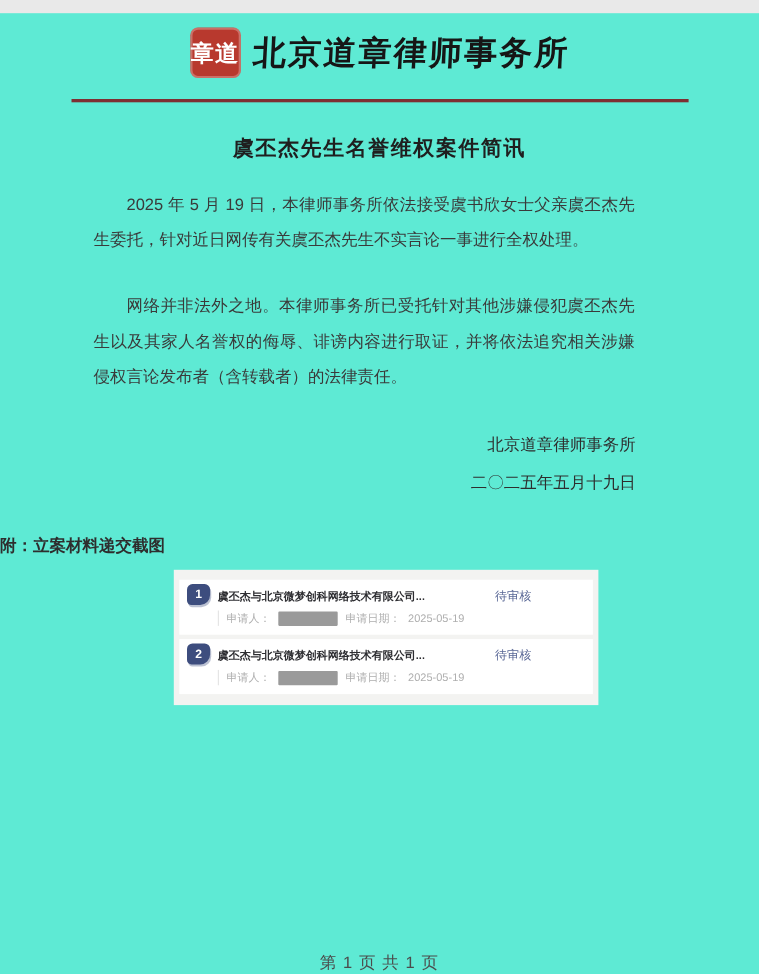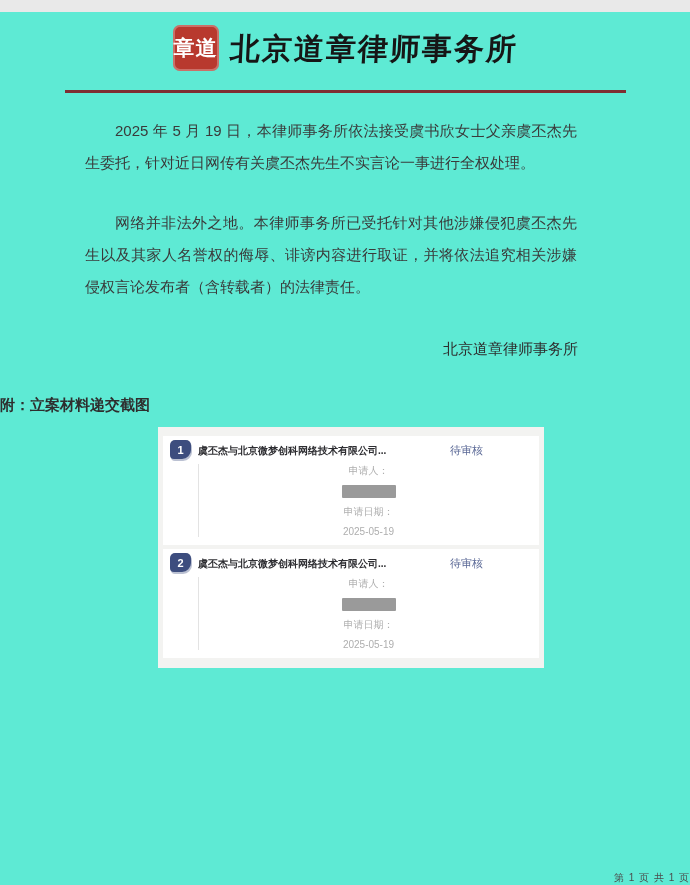--- a/index.html
+++ b/index.html
@@ -119,35 +119,34 @@
   .shot-status {
     font-size:11px; color:#5a6896;
     margin-right:48px; flex:0 0 auto;
   }
   .shot-meta {
     margin-top:6px;
     display:flex; align-items:center; gap:7px;
     font-size:10px; color:#aeaeae;
     border-left:1px solid #e3e3e3;
     padding-left:7px;
-    flex-direction:column;
   }
   .redacted {
     display:inline-block;
     width:54px; height:13px;
     background:#9a9a9a;
     border-radius:1px;
   }
 
   
   .page-footer {
     position:absolute;
     left:0; right:0; bottom:12px;
-    text-align:right;
-    font-size:10px; color:#4c4c4c;
+    text-align:center;
+    font-size:15px; color:#4c4c4c;
     letter-spacing:1px;
   }
 </style>
 </head>
 <body>
 
 <div class="page">
 
   <header class="letterhead">
     <div class="logo-row">
@@ -155,28 +154,30 @@
         <span>章道</span>
       </div>
       <div class="firm-names">
         <div class="firm-cn">北京道章律师事务所</div>
       </div>
     </div>
   </header>
 
   <hr class="accent-line">
 
+  <h1 class="doc-title">虞丕杰先生名誉维权案件简讯</h1>
 
   <div class="content">
     <p>2025 年 5 月 19 日，本律师事务所依法接受虞书欣女士父亲虞丕杰先生委托，针对近日网传有关虞丕杰先生不实言论一事进行全权处理。</p>
     <p>网络并非法外之地。本律师事务所已受托针对其他涉嫌侵犯虞丕杰先生以及其家人名誉权的侮辱、诽谤内容进行取证，并将依法追究相关涉嫌侵权言论发布者（含转载者）的法律责任。</p>
   </div>
 
   <div class="signature">
     <div>北京道章律师事务所</div>
+    <div>二〇二五年五月十九日</div>
   </div>
 
   <div class="attach-label">附：立案材料递交截图</div>
 
   <div class="shots-panel">
 
     <div class="shot-row">
       <div class="badge">
         <span>1</span>
       </div>

